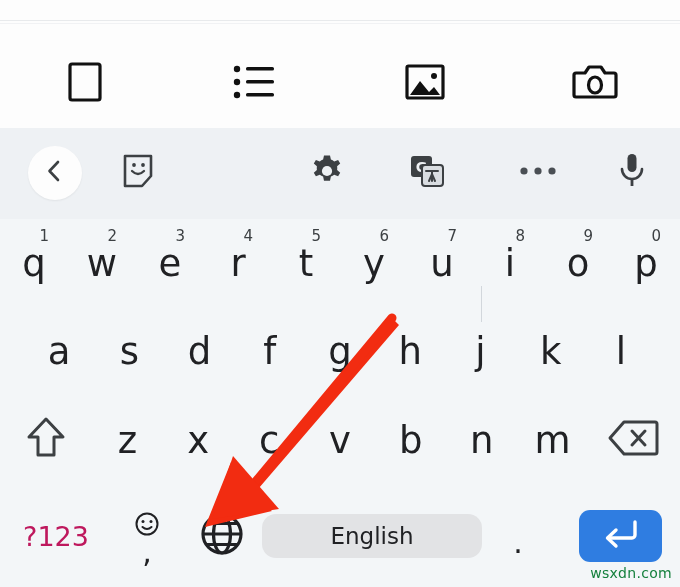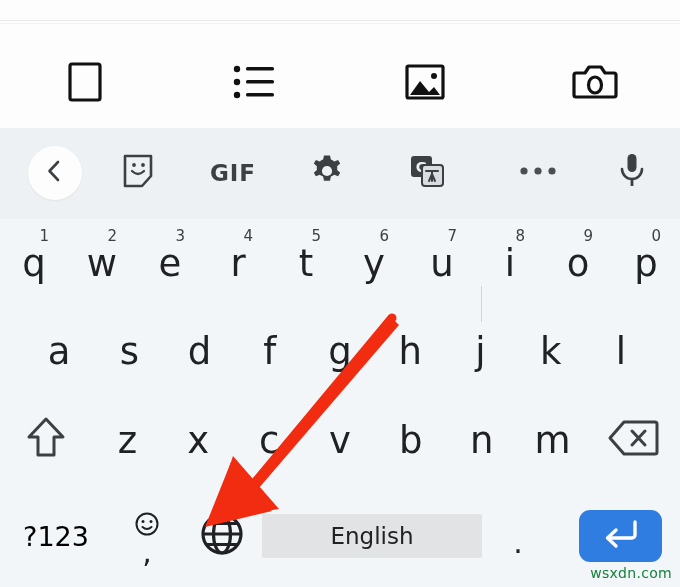--- a/index.html
+++ b/index.html
@@ -169,42 +169,42 @@
   .b-123 { flex: 0 0 112px; }
   .b-comma { flex: 0 0 70px; flex-direction: column; }
   .b-globe { flex: 0 0 80px; }
   .b-space { flex: 1 1 auto; }
   .b-period { flex: 0 0 72px; }
   .b-enter { flex: 0 0 132px; }
 
   .label-123 {
     font-family: "DejaVu Sans", sans-serif;
     font-size: 27px;
-    color: #000000;
+    color: #be185d;
   }
   .comma-emoji { margin-bottom: 1px; }
   .comma-char {
     font-family: "DejaVu Sans", sans-serif;
     font-size: 30px;
     color: #202124;
     line-height: 0.55;
     margin-top: 2px;
   }
   .period-char {
     font-family: "DejaVu Sans", sans-serif;
     font-size: 30px;
     color: #202124;
     line-height: 0.4;
     margin-top: 14px;
   }
   .spacebar {
     width: 220px;
     height: 44px;
     background: #e2e3e5;
-    border-radius: 1px;
+    border-radius: 14px;
     display: flex;
     align-items: center;
     justify-content: center;
   }
   .spacebar-label {
     font-family: "DejaVu Sans", sans-serif;
     font-size: 23px;
     color: #202124;
   }
   .enter-key {
@@ -306,23 +306,20 @@
         <span>
           <svg width="34" height="36" viewBox="0 0 34 36">
             <path d="M4 3 h26 v20 l-9 10 h-17 z" fill="none" stroke="#3c4043" stroke-width="2.6" stroke-linejoin="round"></path>
             <circle cx="13" cy="12" r="1.9" fill="#3c4043"></circle>
             <circle cx="22" cy="12" r="1.9" fill="#3c4043"></circle>
             <path d="M11 18 q6 6 12 0" fill="none" stroke="#3c4043" stroke-width="2.3" stroke-linecap="round"></path>
           </svg>
         </span>
       </div>
 
-      <div class="tool-abs" style="left:200px; width:66px;">
-        <span class="gif-text">GIF</span>
-      </div>
 
       <div class="tool-abs" style="left:300px; width:54px;">
         <span>
           <svg width="36" height="36" viewBox="0 0 36 36">
             <path d="M18 2.5 l3 0 l0.9 4.1 a11.7 11.7 0 0 1 3.3 1.9 l3.9 -1.6 l2.1 3.6 l-3.1 2.7
                      a11.7 11.7 0 0 1 0 3.8 l3.1 2.7 l-2.1 3.6 l-3.9 -1.6 a11.7 11.7 0 0 1 -3.3 1.9
                      l-0.9 4.1 l-3 0 l-3 0 l-0.9 -4.1 a11.7 11.7 0 0 1 -3.3 -1.9 l-3.9 1.6 l-2.1 -3.6
                      l3.1 -2.7 a11.7 11.7 0 0 1 0 -3.8 l-3.1 -2.7 l2.1 -3.6 l3.9 1.6
                      a11.7 11.7 0 0 1 3.3 -1.9 l0.9 -4.1 z" fill="#3c4043"></path>
             <circle cx="18" cy="18" r="5.1" fill="#eef1f4"></circle>

